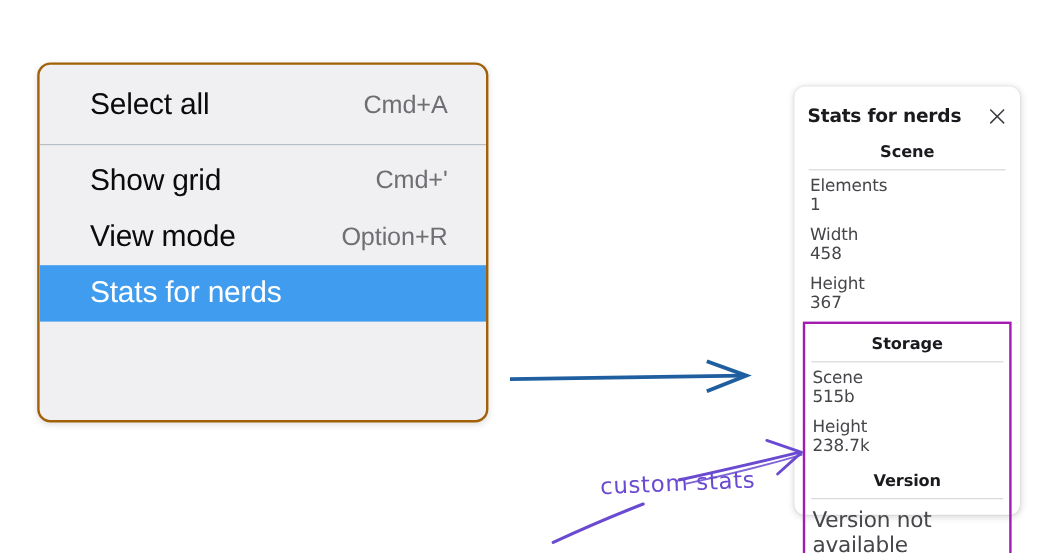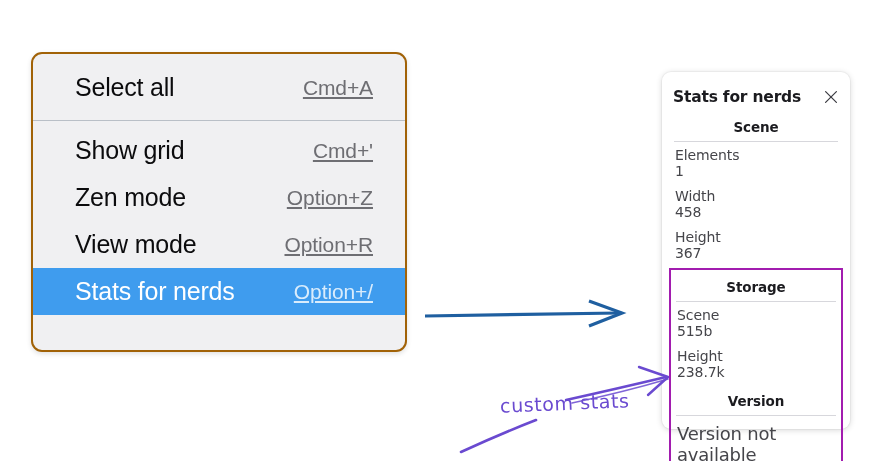--- a/index.html
+++ b/index.html
@@ -52,21 +52,20 @@
     letter-spacing: -0.2px;
     line-height: 1;
     white-space: nowrap;
   }
   .menu-shortcut {
     font-size: 21px;
     color: #6e6e73;
     letter-spacing: -0.1px;
     line-height: 1;
     white-space: nowrap;
-    text-decoration: underline;
   }
   .menu-row.selected {
     background: #3f9cee;
     padding-left: 42px;
     padding-right: 32px;
     margin: 0;
   }
   .menu-row.selected .menu-label { color: #ffffff; }
   .menu-row.selected .menu-shortcut { color: #d9ecfc; }
 
@@ -179,30 +178,25 @@
   </div>
 
   <div class="menu-sep"></div>
 
   <div class="menu-group">
     <div class="menu-row">
       <span class="menu-label">Show grid</span>
       <span class="menu-shortcut">Cmd+'</span>
     </div>
     <div class="menu-row">
-      <span class="menu-label">Zen mode</span>
-      <span class="menu-shortcut">Option+Z</span>
-    </div>
-    <div class="menu-row">
       <span class="menu-label">View mode</span>
       <span class="menu-shortcut">Option+R</span>
     </div>
     <div class="menu-row selected">
       <span class="menu-label">Stats for nerds</span>
-      <span class="menu-shortcut">Option+/</span>
     </div>
   </div>
 
 </div>
 
 <div id="stats-panel">
 
   <div class="panel-header">
     <span class="panel-title">Stats for nerds</span>
     <span class="close-icon">

